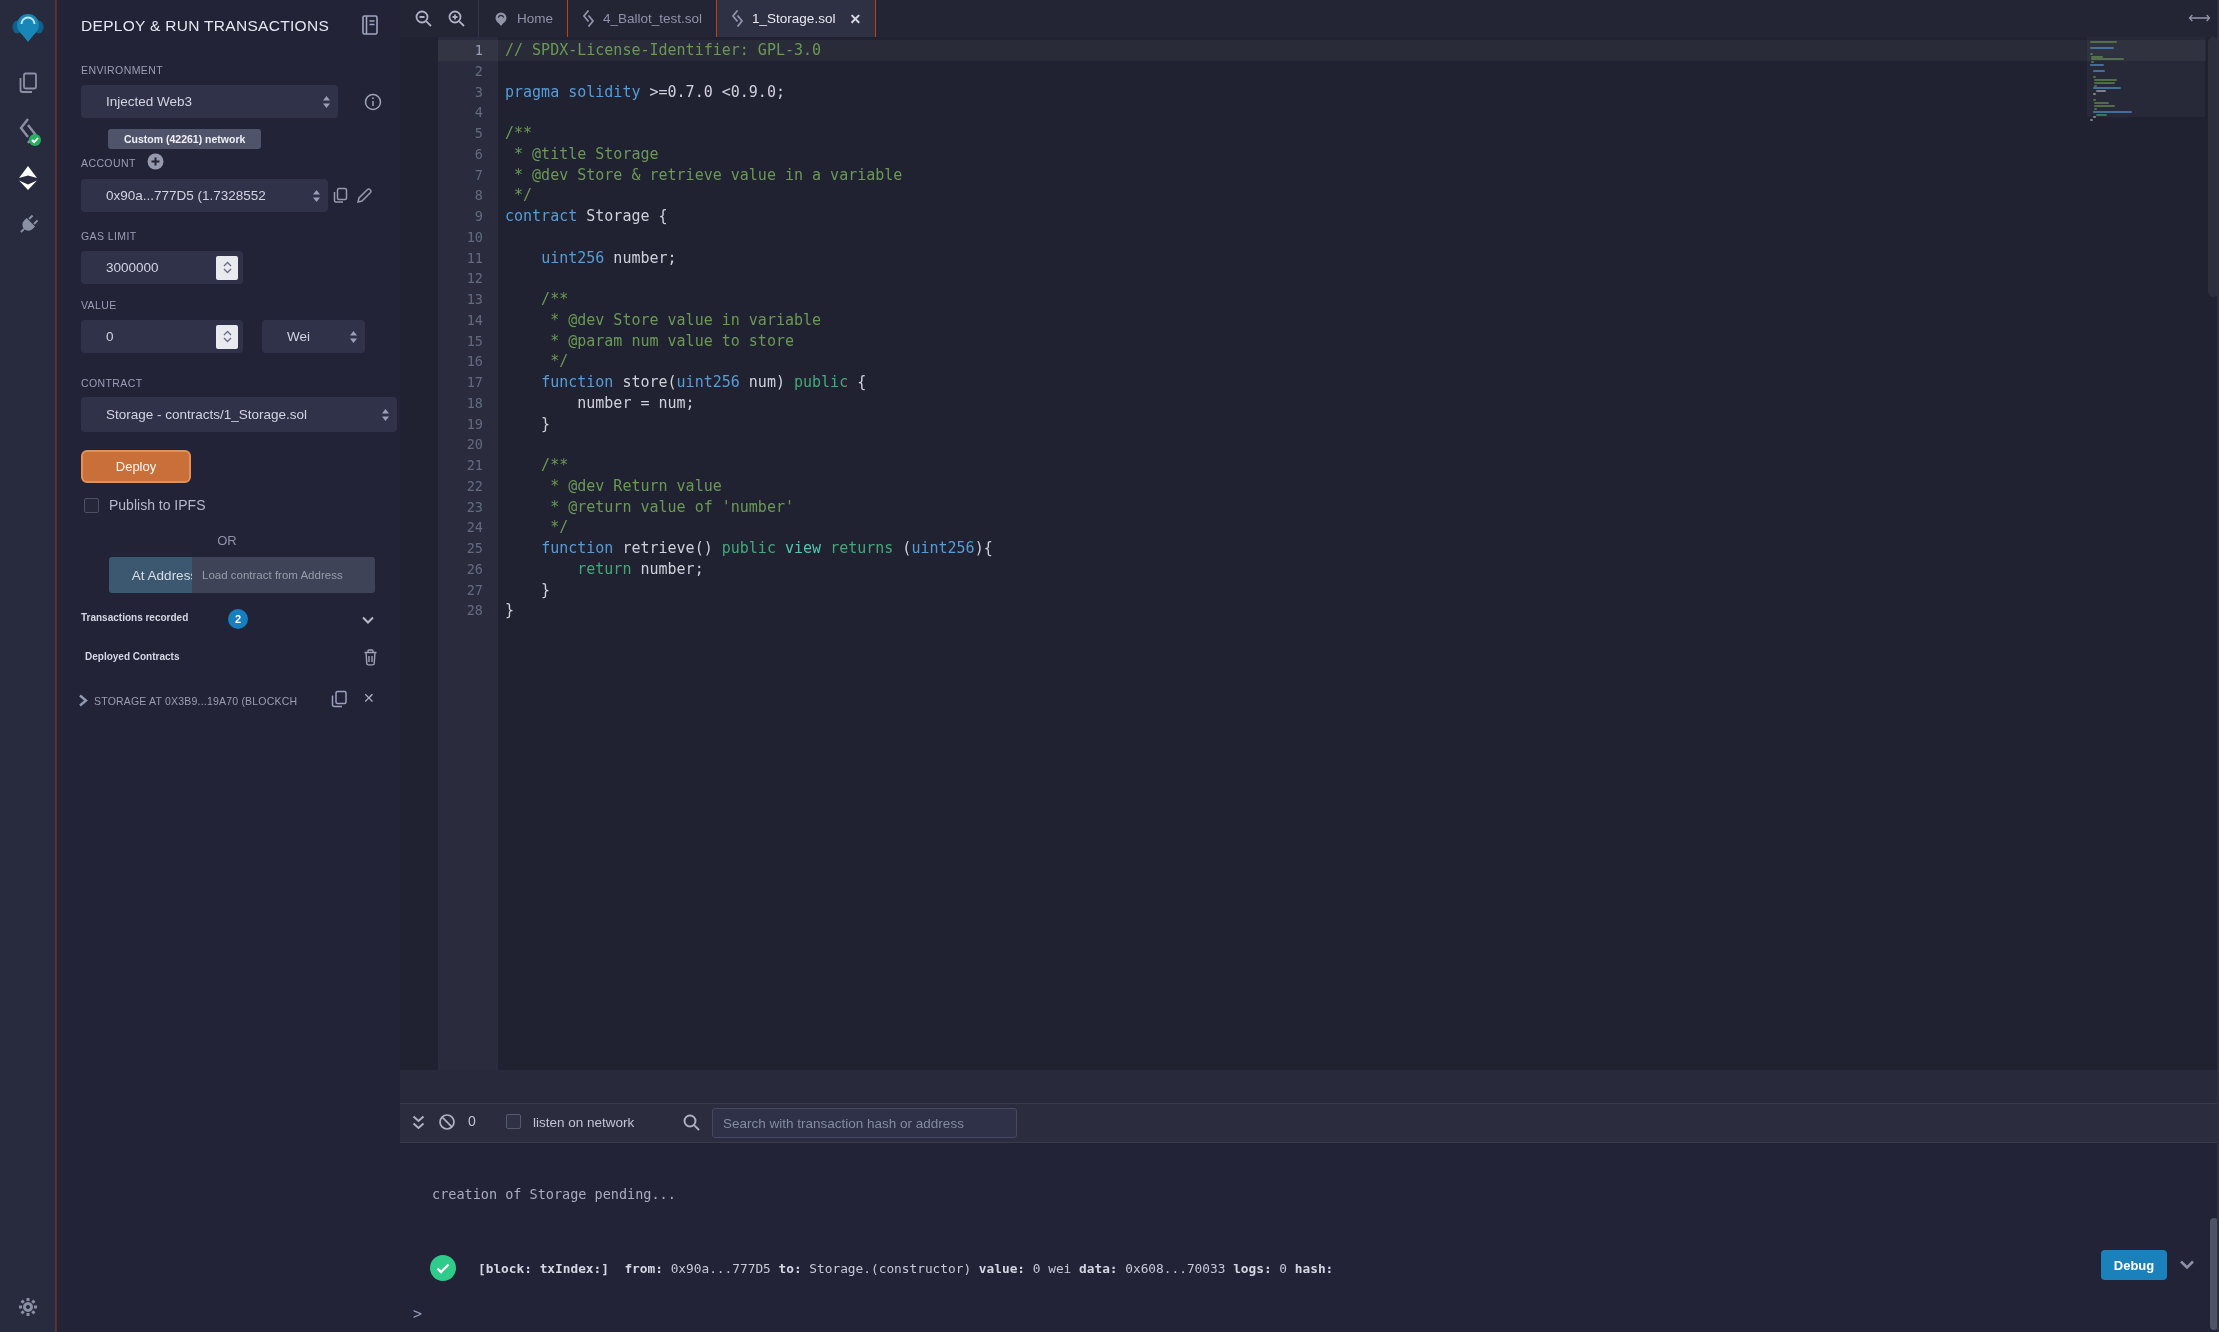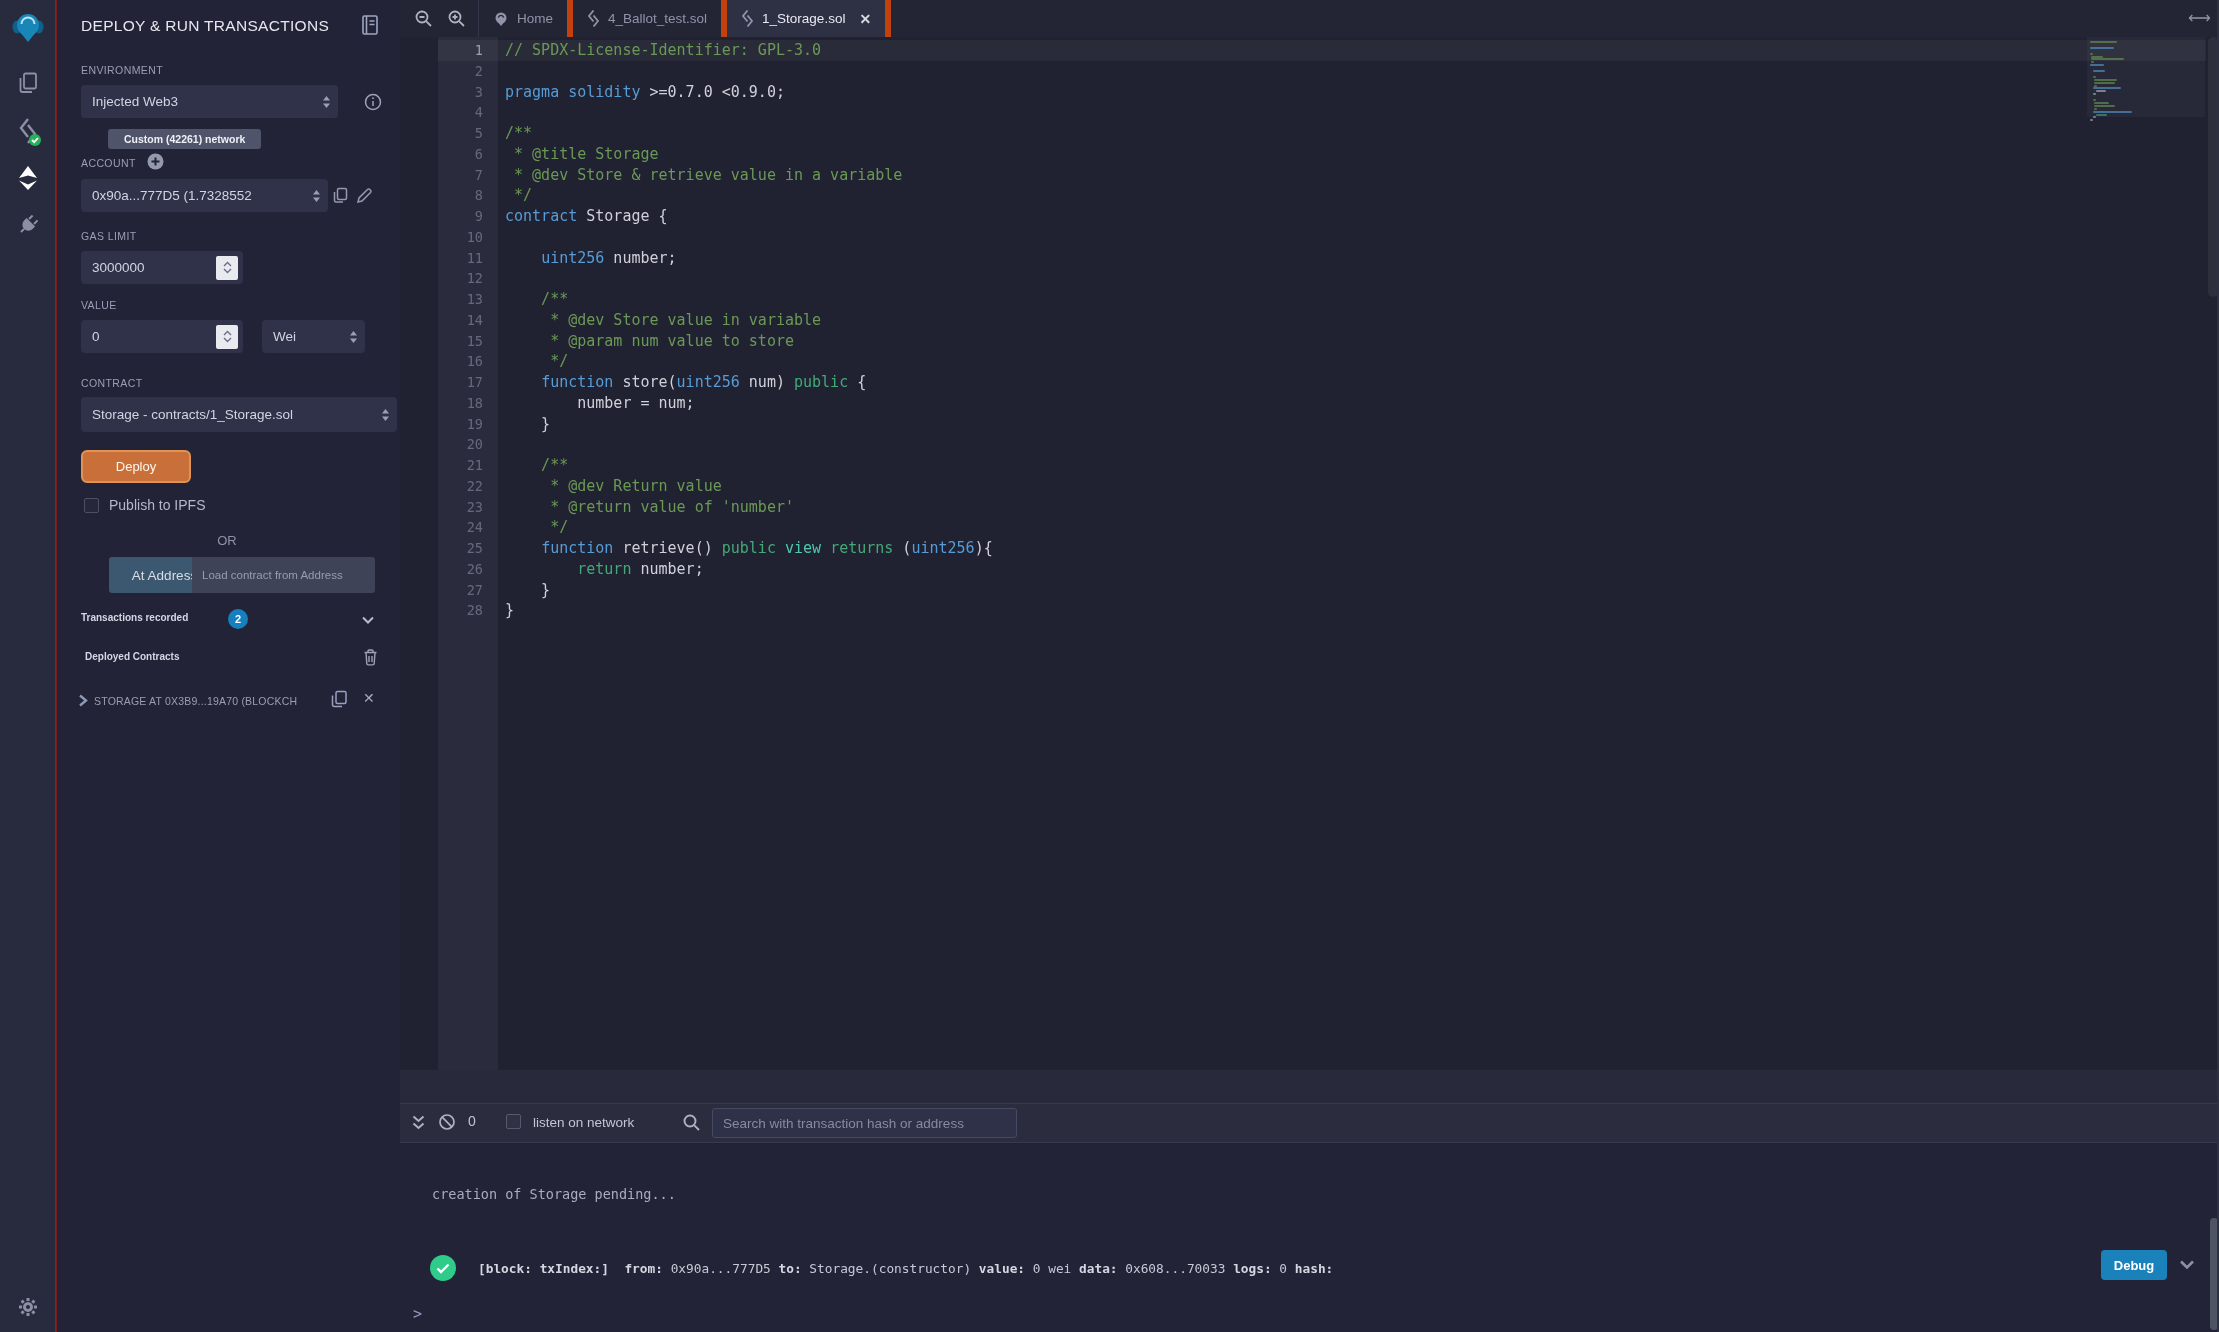--- a/index.html
+++ b/index.html
@@ -10,21 +10,21 @@
   }
   
   .iconbar { position:absolute; left:0; top:0; width:56px; height:1332px;
     background:#282a3e; border-right:1px solid #3c3f52; }
   .abicon { position:absolute; left:0; width:56px; display:flex; justify-content:center; cursor:pointer; }
   
   .sidepanel { position:absolute; left:57px; top:0; width:343px; height:1332px; background:#222336; }
   .panel-title { position:absolute; left:81px; top:17px; font-size:15.5px; letter-spacing:.3px; color:#e6e7f0; font-weight:500; }
   .lbl { position:absolute; font-size:10.5px; letter-spacing:.4px; color:#9b9eb6; font-weight:500; }
   .sel, .inp { position:absolute; background:#2f3249; border-radius:4px; color:#d2d4e2;
-    font-size:13.5px; display:flex; align-items:center; padding:0 11px; overflow:hidden; white-space:nowrap; }
+    font-size:13.5px; display:flex; align-items:center; padding:0 25px; overflow:hidden; white-space:nowrap; }
   .sel .caret { position:absolute; right:7px; top:50%; transform:translateY(-50%); }
   .spin { position:absolute; right:5px; top:50%; transform:translateY(-50%); width:22px; height:24px;
     background:#e9eaf0; border-radius:2px; display:flex; flex-direction:column; align-items:center; justify-content:center; gap:1px; }
   .badge-net { position:absolute; background:#50546a; color:#eef0f6; font-size:10.5px; font-weight:bold;
     padding:4px 16px; border-radius:3px;margin-left:20px; }
   .btn-deploy { position:absolute; background:#c9703a; border:2px solid #e09355; border-radius:6px;
     color:#fdf7ef; font-size:13px; display:flex; align-items:center; justify-content:center; cursor:pointer; }
   .chk { position:absolute; width:15px; height:15px; border:1px solid #4b5065; border-radius:2px; background:#262839; }
   .or { position:absolute; text-align:center; color:#8f93a8; font-size:13px; }
   .btn-ataddr { position:absolute; background:#3b5870; border-radius:3px 0 0 3px; color:#d9dde6; font-size:13.5px;
@@ -35,21 +35,21 @@
   .row-text { position:absolute; font-size:10px; color:#d5d7e4;font-weight:bold; }
   .count-badge { position:absolute; width:20px; height:20px; border-radius:50%; background:#157fc0; color:#fff;
     font-size:11px; font-weight:bold; display:flex; align-items:center; justify-content:center; }
   .storage-label { position:absolute; font-size:10.5px; color:#9b9eb2; letter-spacing:.2px; white-space:nowrap; overflow:hidden; width:228px; }
   .xglyph { color:#a8abbd; font-size:14px; line-height:1; cursor:pointer; }
   
   .main { position:absolute; left:400px; top:0; width:1819px; height:1332px; background:#212231; }
   .tabbar { position:absolute; left:400px; top:0; width:1819px; height:37px; background:#232434; display:flex; align-items:stretch; }
   .tabzoom { display:flex; align-items:center; gap:14px; padding:0 12px 0 14px; }
   .tab { display:flex; align-items:center; gap:8px; padding:0 14px; font-size:13.5px; color:#9094a9;
-    border-right:6px solid #c2410c; cursor:pointer; white-space:nowrap; }
+    border-right:1px solid #c2410c; cursor:pointer; white-space:nowrap; }
   .tab:first-of-type { border-left:1px solid #33364a; }
   .tab.active { background:#2e3044; color:#e8e9f1; }
   .tab .close { margin-left:6px; color:#d8dae4; font-size:14px; font-weight:bold; }
   .tab-arrow { position:absolute; right:8px; top:8px; color:#9094a9; font-size:16px; }
   
   .editor { position:absolute; left:400px; top:37px; width:1819px; height:1033px; background:#212231; overflow:hidden; }
   .gutterstrip { position:absolute; left:38px; top:0; width:60px; height:1033px; background:#2a2c3d; }
   .gutter { position:absolute; left:38px; top:3px; width:45px; }
   .gutter div { height:20.75px; line-height:20.75px; text-align:right; color:#636a80;
     font-family:"DejaVu Sans Mono", monospace; font-size:13.5px; }

